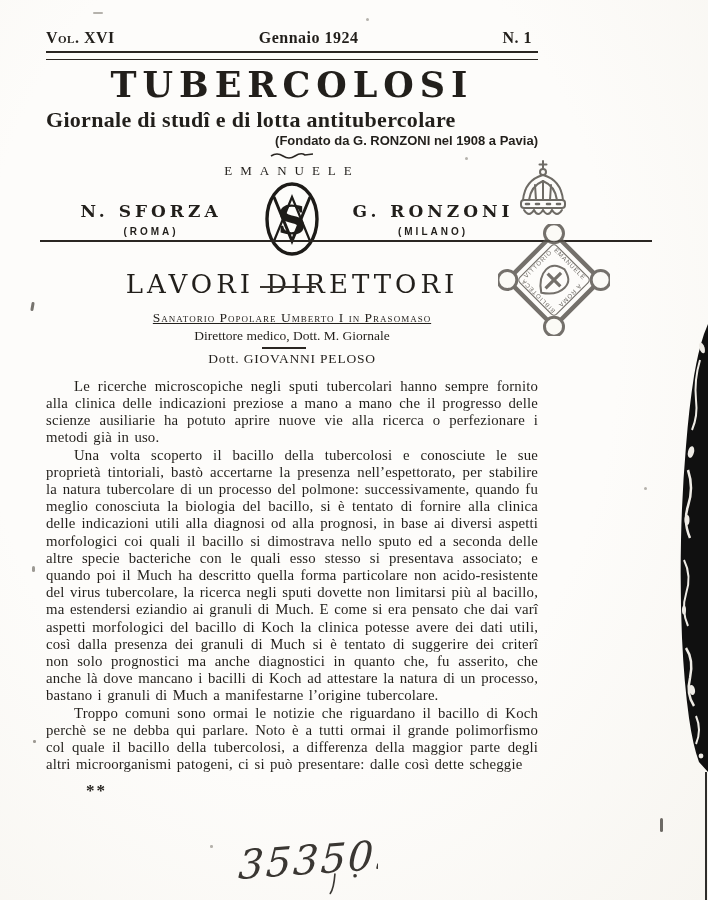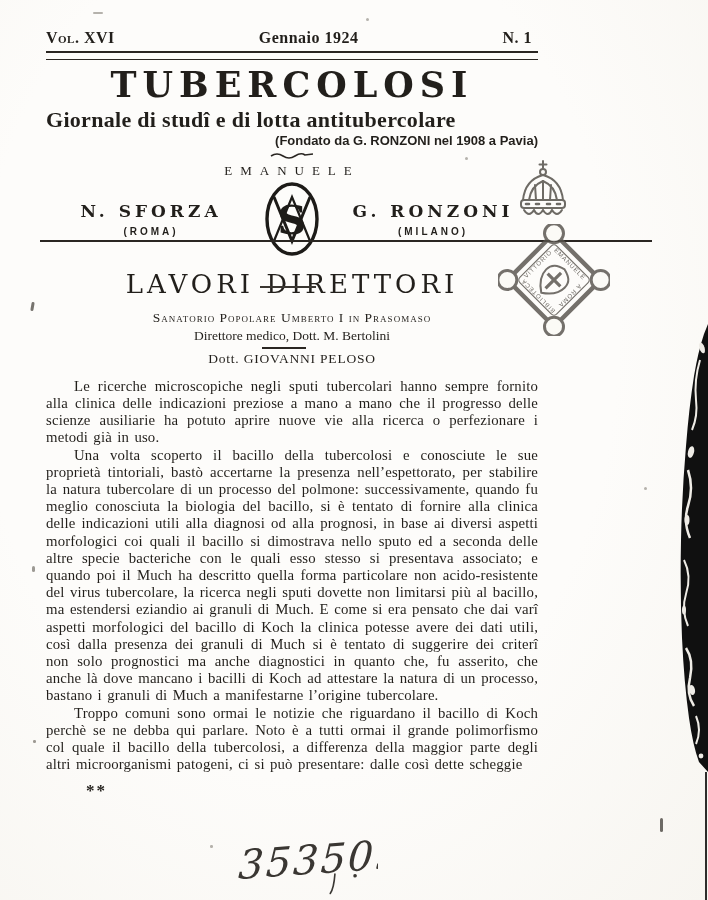--- a/index.html
+++ b/index.html
@@ -30,21 +30,21 @@
     font-family:"DejaVu Serif", serif;}
   .dircity{font-size:10px; font-weight:bold; letter-spacing:3px; margin-top:5px;
     font-family:"Liberation Sans", sans-serif;}
   .wide-rule{position:absolute; left:40px; top:240px; width:612px; height:2px;
     background:#2a2622;}
   .section-heading{margin:14px 0 0; text-align:center; font-size:26px; font-weight:400;
     letter-spacing:4px; line-height:31px; font-family:"DejaVu Serif", serif;}
   .heading-underline{position:absolute; left:260px; top:286px; width:56px; height:2px;
     background:#3a3631;}
   .inst{margin-top:10px; text-align:center; font-size:13.5px; line-height:15px;
-    font-variant:small-caps; letter-spacing:1px;}
+    font-variant:small-caps; letter-spacing:1px;text-decoration:underline;}
   .instdir{margin-top:3px; text-align:center; font-size:13.5px; line-height:15px;}
   .short-rule{width:44px; height:1.8px; background:#2a2622; margin:4px auto 0;
     transform:translateX(-8px);}
   .atitle{margin:6px 0 0; text-align:center; white-space:nowrap;}
   .atitle span{display:inline-block; transform:scaleX(.86); transform-origin:center;
     font-size:18.5px; font-weight:bold; letter-spacing:.5px;
     font-family:"DejaVu Serif", serif;}
   .author{margin-top:2px; text-align:center; font-size:13.5px; letter-spacing:.8px;}
   .bodytext{margin-top:11px; font-size:14.8px; line-height:17.2px;
     text-align:justify; word-spacing:1.5px; letter-spacing:.15px;}
@@ -92,21 +92,21 @@
         <div class="dirblock">
           <div class="dirname">G. RONZONI</div>
           <div class="dircity">(MILANO)</div>
         </div>
       </div>
     </header>
 
     <section>
       <h3 class="section-heading">LAVORI DIRETTORI</h3>
       <div class="inst">Sanatorio Popolare Umberto I in Prasomaso</div>
-      <div class="instdir">Direttore medico, Dott. M. Bertolini</div>
+      <div class="instdir">Direttore medico, Dott. M. Giornale</div>
       <div class="short-rule"></div>
 
       <div class="author">Dott. GIOVANNI PELOSO</div>
 
       <div class="bodytext">
         <p>Le ricerche microscopiche negli sputi tubercolari hanno sempre fornito alla clinica delle indicazioni preziose a mano a mano che il progresso delle scienze ausiliarie ha potuto aprire nuove vie alla ricerca o perfezionare i metodi già in uso.</p>
         <p>Una volta scoperto il bacillo della tubercolosi e conosciute le sue proprietà tintoriali, bastò accertarne la presenza nell’espettorato, per stabilire la natura tubercolare di un processo del polmone: successivamente, quando fu meglio conosciuta la biologia del bacillo, si è tentato di fornire alla clinica delle indicazioni utili alla diagnosi od alla prognosi, in base ai diversi aspetti morfologici coi quali il bacillo si dimostrava nello sputo ed a seconda delle altre specie bacteriche con le quali esso stesso si presentava associato; e quando poi il Much ha descritto quella forma particolare non acido-resistente del virus tubercolare, la ricerca negli sputi dovette non limitarsi più al bacillo, ma estendersi eziandio ai granuli di Much. E come si era pensato che dai varî aspetti morfologici del bacillo di Koch la clinica potesse avere dei dati utili, così dalla presenza dei granuli di Much si è tentato di suggerire dei criterî non solo prognostici ma anche diagnostici in quanto che, fu asserito, che anche là dove mancano i bacilli di Koch ad attestare la natura di un processo, bastano i granuli di Much a manifestarne l’origine tubercolare.</p>
         <p>Troppo comuni sono ormai le notizie che riguardano il bacillo di Koch perchè se ne debba qui parlare. Noto è a tutti ormai il grande polimorfismo col quale il bacillo della tubercolosi, a differenza della maggior parte degli altri microorganismi patogeni, ci si può presentare: dalle così dette scheggie</p>
       </div>
 

